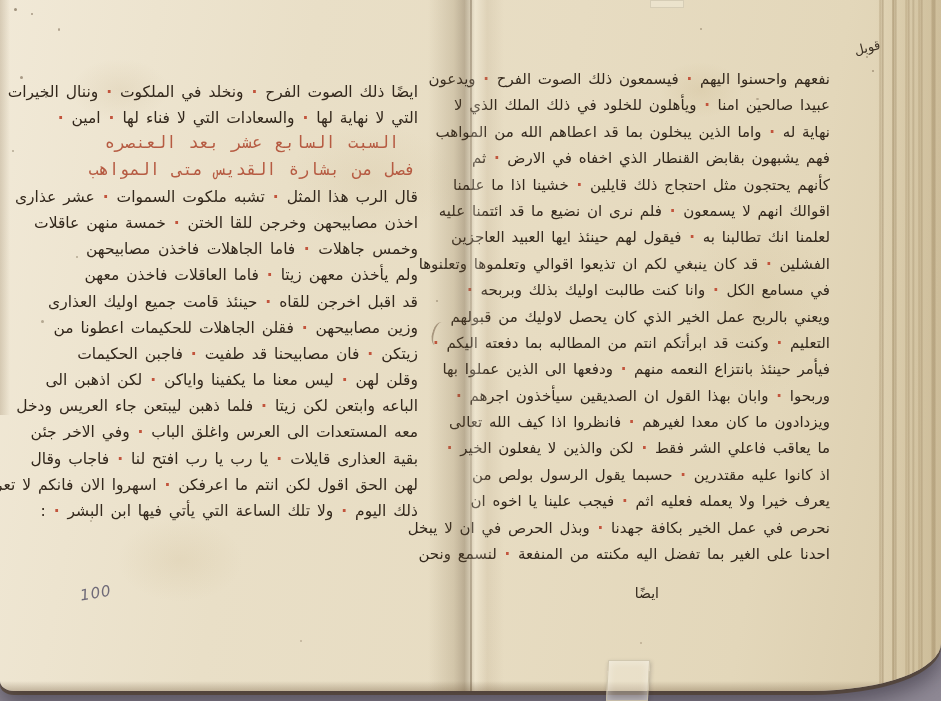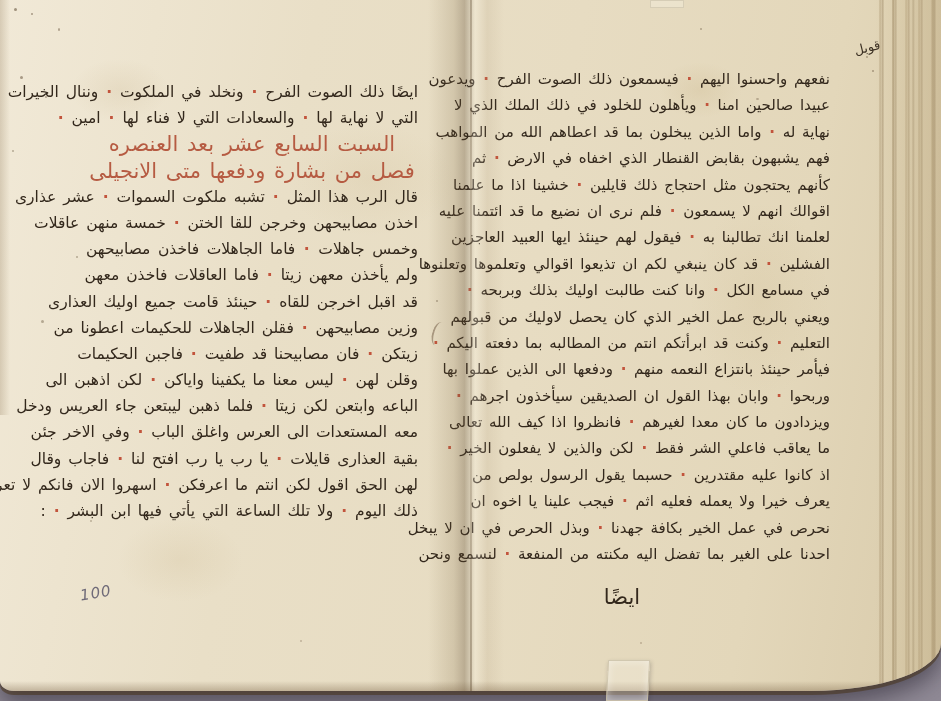--- a/index.html
+++ b/index.html
@@ -54,25 +54,25 @@
   
   .ms-text{direction:rtl;color:var(--ink);}
   .ms-line{
     height:26.2px;line-height:26.2px;white-space:nowrap;overflow:visible;
     text-align:justify;text-align-last:justify;-moz-text-align-last:justify;
     letter-spacing:.2px;word-spacing:2px;
   }
   .left-text{position:absolute;left:86px;top:79px;width:332px;font-size:15.5px;}
   .right-text{position:absolute;left:492px;top:66px;width:338px;font-size:15px;}
   .right-text .ms-line{height:26.4px;line-height:26.4px;}
-  .ms-line.red{color:var(--rubric);text-align-last:center;-moz-text-align-last:center;font-size:21px;}
+  .ms-line.red{color:var(--rubric);text-align-last:center;-moz-text-align-last:center;font-size:17px;font-family:Liberation Mono, monospace;}
   .ms-line.loose{text-align-last:start;-moz-text-align-last:start;}
   .rdot{color:#c2543c;font-weight:bold;padding:0 1px;}
-  .catchword{position:absolute;left:585px;top:585px;width:74px;text-align:center;
-    direction:rtl;font-size:21px;color:var(--ink);}
+  .catchword{position:absolute;left:585px;top:585px;width:74px;
+    direction:rtl;font-size:14px;color:var(--ink);}
   .folio-number{position:absolute;left:80px;top:584px;font-size:15px;font-style:italic;
     color:var(--pencil);transform:rotate(-9deg);letter-spacing:1px;}
   .collation-mark{position:absolute;left:854px;top:40px;direction:rtl;font-size:13px;
     color:#3a2f22;transform:rotate(-14deg);}
   
   .spot{position:absolute;border-radius:50%;background:#5d4a33;display:block;}
   .pen-mark{position:absolute;left:432px;top:322px;width:13px;height:24px;
     border-left:2px solid rgba(95,72,48,.45);border-radius:50% 50% 40% 60%;
     transform:rotate(18deg);}
   .clip-bottom{position:absolute;left:607px;top:660px;width:42px;height:41px;
@@ -87,21 +87,21 @@
 
 <div class="photo">
 
   <div class="book">
     <div class="left-edge"></div>
 
     <div class="ms-text left-text">
         <div class="ms-line">ايضًا ذلك الصوت الفرح <span class="rdot">·</span> ونخلد في الملكوت <span class="rdot">·</span> وننال الخيرات</div>
         <div class="ms-line loose">التي لا نهاية لها <span class="rdot">·</span> والسعادات التي لا فناء لها <span class="rdot">·</span> امين <span class="rdot">·</span></div>
         <div class="ms-line red">السبت السابع عشر بعد العنصره</div>
-        <div class="ms-line red">فصل من بشارة ودفعها متى الانجيلى</div>
+        <div class="ms-line red">فصل من بشارة القديس متى المواهب</div>
         <div class="ms-line">قال الرب هذا المثل <span class="rdot">·</span> تشبه ملكوت السموات <span class="rdot">·</span> عشر عذارى</div>
         <div class="ms-line">اخذن مصابيحهن وخرجن للقا الختن <span class="rdot">·</span> خمسة منهن عاقلات</div>
         <div class="ms-line">وخمس جاهلات <span class="rdot">·</span> فاما الجاهلات فاخذن مصابيحهن</div>
         <div class="ms-line">ولم يأخذن معهن زيتا <span class="rdot">·</span> فاما العاقلات فاخذن معهن</div>
         <div class="ms-line">قد اقبل اخرجن للقاه <span class="rdot">·</span> حينئذ قامت جميع اوليك العذارى</div>
         <div class="ms-line">وزين مصابيحهن <span class="rdot">·</span> فقلن الجاهلات للحكيمات اعطونا من</div>
         <div class="ms-line">زيتكن <span class="rdot">·</span> فان مصابيحنا قد طفيت <span class="rdot">·</span> فاجبن الحكيمات</div>
         <div class="ms-line">وقلن لهن <span class="rdot">·</span> ليس معنا ما يكفينا واياكن <span class="rdot">·</span> لكن اذهبن الى</div>
         <div class="ms-line">الباعه وابتعن لكن زيتا <span class="rdot">·</span> فلما ذهبن ليبتعن جاء العريس ودخل</div>
         <div class="ms-line">معه المستعدات الى العرس واغلق الباب <span class="rdot">·</span> وفي الاخر جئن</div>

